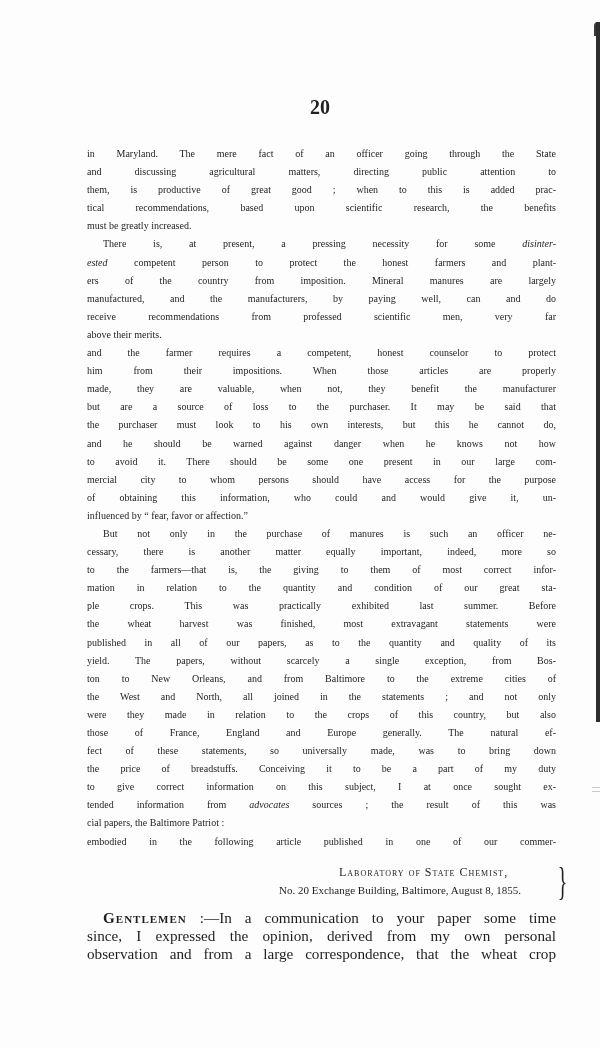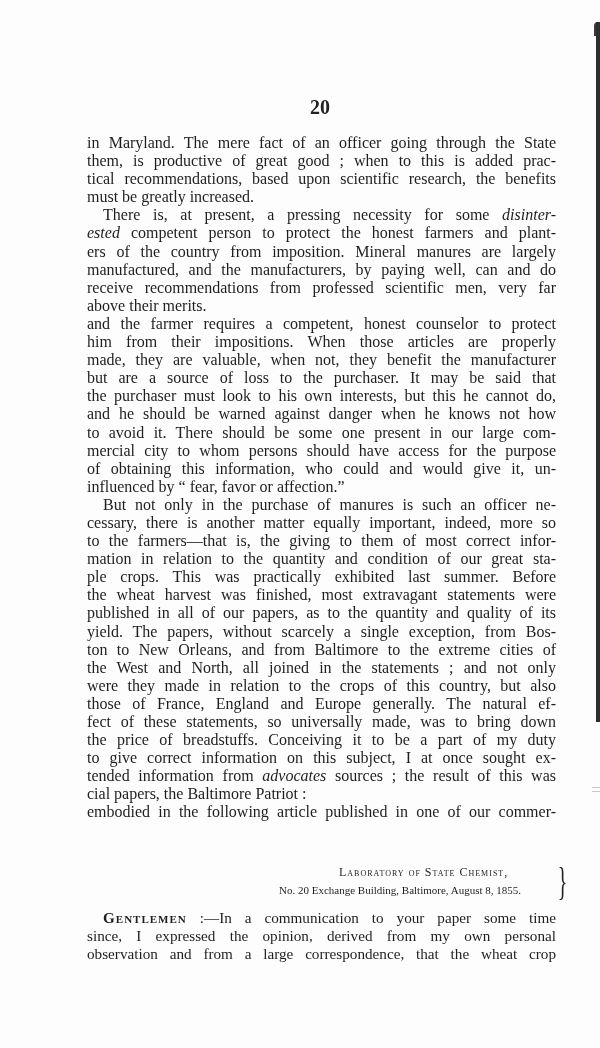--- a/index.html
+++ b/index.html
@@ -18,22 +18,22 @@
       background: #3a3a3a; border-top-left-radius: 4px;
     }
     .edge-mark {
       position: absolute; left: 592px; width: 8px; height: 1px; background: #c9c9c9;
     }
     .page-number {
       position: absolute; top: 96px; left: 0; width: 640px;
       text-align: center; font-size: 20px; font-weight: bold; color: #222;
     }
     .text-block {
-      position: absolute; left: 87px; top: 134px; width: 469px;
-      font-size: 16px; line-height: 18.1px;
+      position: absolute; left: 87px; top: 145px; width: 469px;
+      font-size: 10px; line-height: 18.1px;
     }
     .line {
       display: block; white-space: nowrap; text-align: justify;
       text-align-last: justify; height: 18.1px; overflow: visible;
     }
     .line.last { text-align-last: left; }
     .line.indent { padding-left: 16px; }
     i { font-style: italic; }
     .smallcaps { font-variant: small-caps; letter-spacing: 1px; font-weight: bold; }
     .dateline {
@@ -61,20 +61,21 @@
 <div class="edge-strip-top"></div>
 <div class="edge-strip"></div>
 <div class="edge-mark" style="top:787px"></div>
 <div class="edge-mark" style="top:791px"></div>
 
 <div class="page-number">20</div>
 
 <div class="text-block">
 
   <span class="line">in Maryland.  The mere fact of an officer going through the State</span>
+  <span class="line">and discussing agricultural matters, directing public attention to</span>
   <span class="line">them, is productive of great good ; when to this is added prac-</span>
   <span class="line">tical recommendations, based upon scientific research, the benefits</span>
   <span class="line last">must be greatly increased.</span>
 
   <span class="line indent"><span>There is, at present, a pressing necessity for some </span><i>disinter-</i></span>
   <span class="line"><i>ested</i> <span>competent person to protect the honest farmers and plant-</span></span>
   <span class="line">ers of the country from imposition.  Mineral manures are largely</span>
   <span class="line">manufactured, and the manufacturers, by paying well, can and do</span>
   <span class="line">receive recommendations from professed scientific men, very far</span>
   <span class="line last">above their merits.</span>

